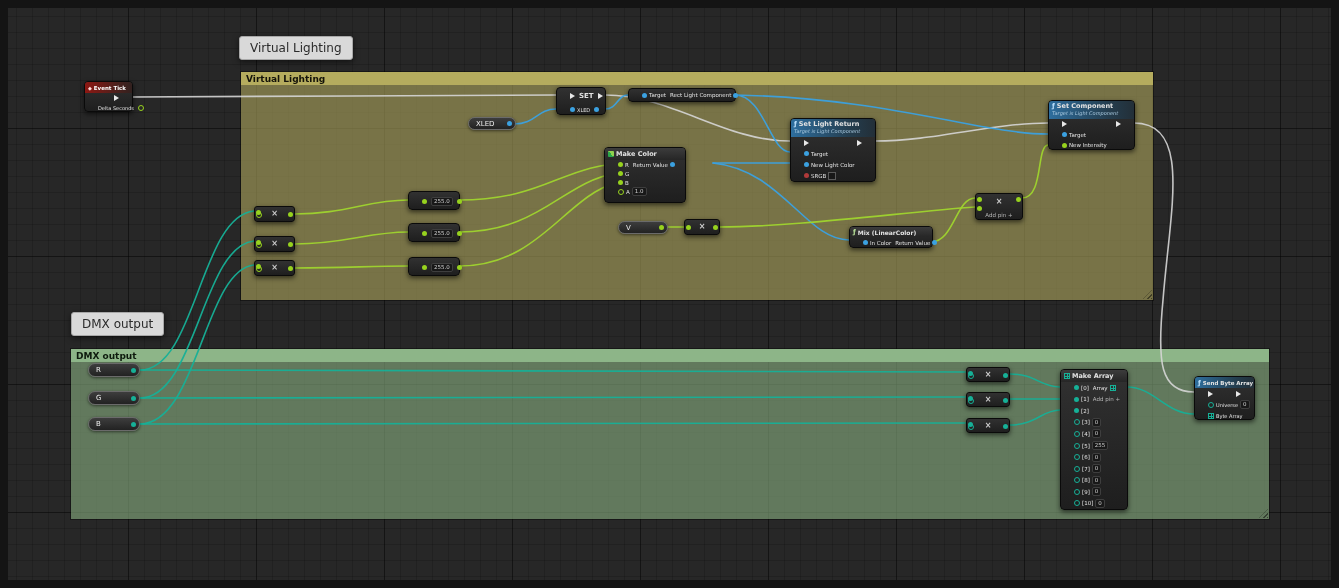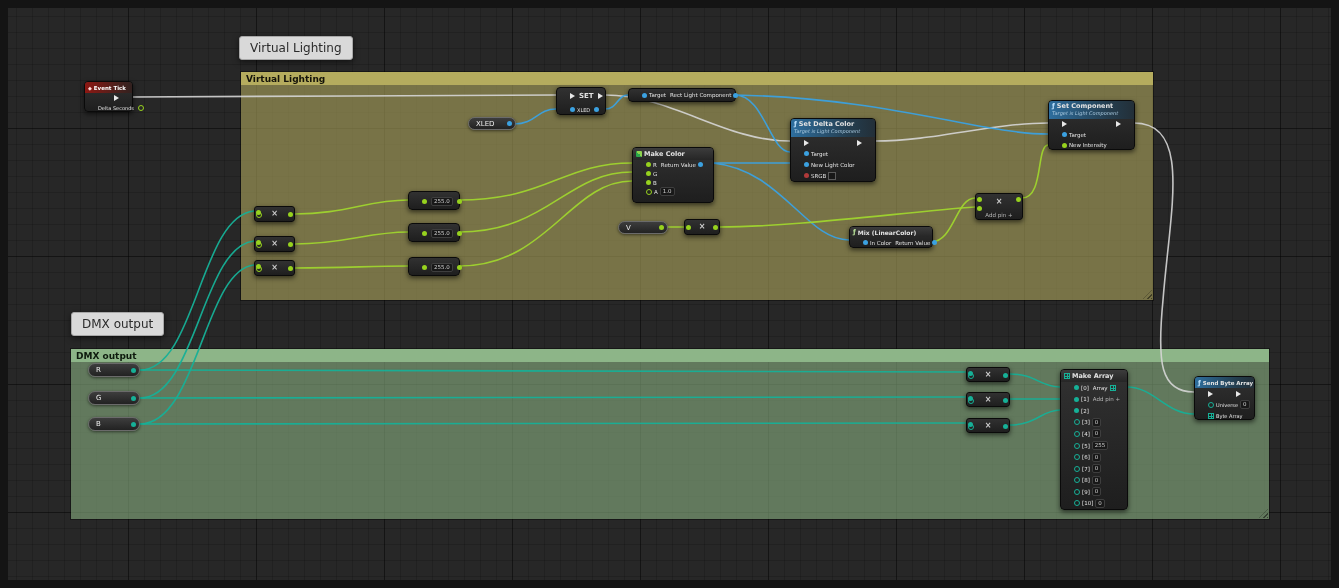--- a/index.html
+++ b/index.html
@@ -185,21 +185,21 @@
   <div class="node" style="left:628px;top:88px;width:108px;height:14px;">
     <div class="row" style="height:12px;">
       <span class="pin p-blue"></span>
       <span class="lbl">Target</span>
       <span class="sp"></span>
       <span class="lbl">Rect Light Component</span>
       <span class="pin p-blue"></span>
     </div>
   </div>
 
-  <div class="node" style="left:632px;top:147px;width:82px;height:56px;">
+  <div class="node" style="left:604px;top:147px;width:82px;height:56px;">
     <div class="nh dark" style="height:12px;">
       <span class="mcicon"></span>
       <span style="font-size:6.5px;">Make Color</span>
     </div>
     <div class="row" style="height:9px;">
       <span class="pin p-green"></span>
       <span class="lbl">R</span>
       <span class="sp"></span>
       <span class="lbl">Return Value</span>
       <span class="pin p-blue"></span>
@@ -219,21 +219,21 @@
       <span class="lbl">A</span>
       <span class="vbox">1.0</span>
       <span class="sp"></span>
     </div>
   </div>
 
   <div class="node" style="left:790px;top:118px;width:86px;height:64px;">
     <div class="nhwrap blue">
       <div class="t">
         <span class="fic">ƒ</span>
-        <span>Set Delta Color</span>
+        <span>Set Light Return</span>
       </div>
       <div class="s">Target is Light Component</div>
     </div>
     <div class="row" style="height:11px;">
       <span class="exec"></span>
       <span class="sp"></span>
       <span class="exec"></span>
     </div>
     <div class="row" style="height:11px;">
       <span class="pin p-blue"></span>

